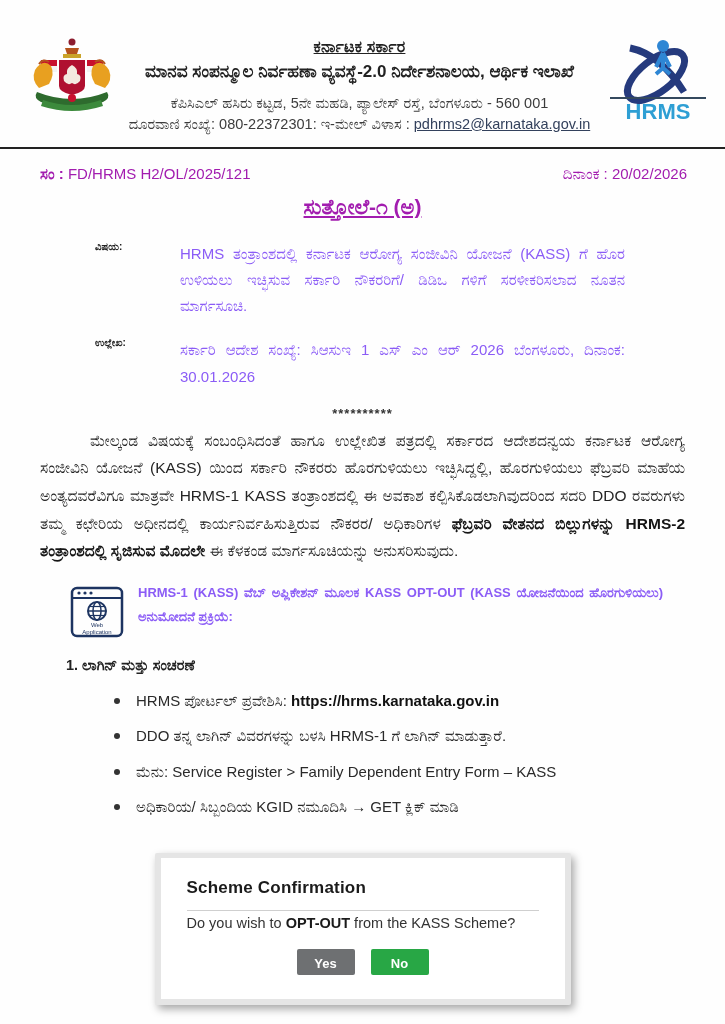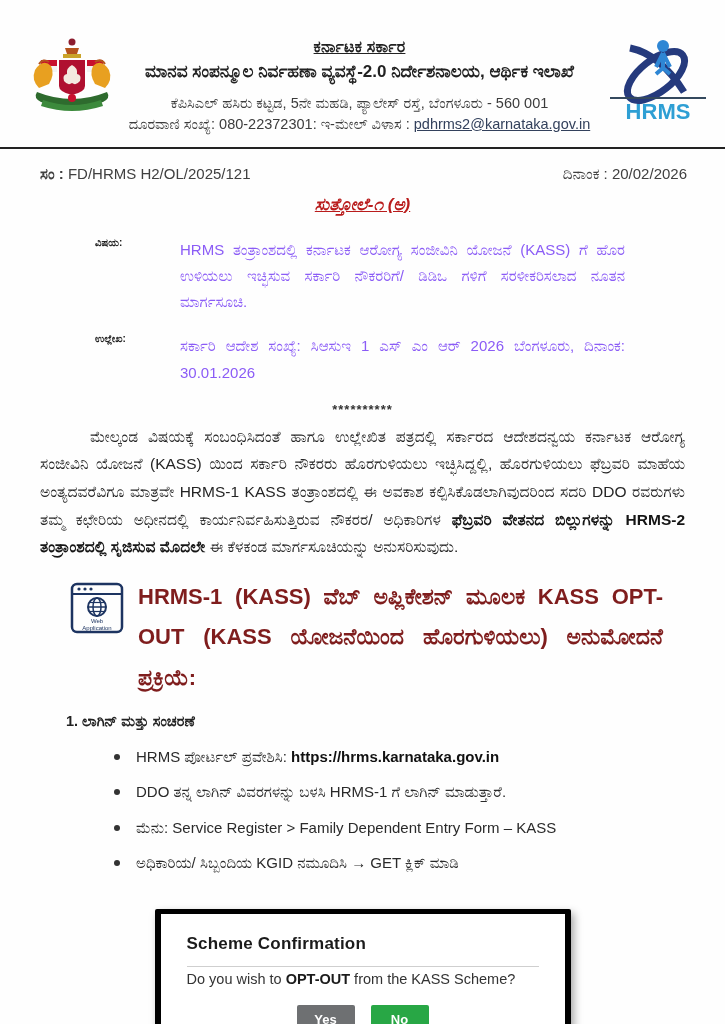--- a/index.html
+++ b/index.html
@@ -51,29 +51,28 @@
   .header-rule {
     margin-top: 14px;
     border-bottom: 2.5px solid #222;
     width: 100%;
   }
 
   
   .meta-row {
     display: flex; justify-content: space-between;
     padding: 16px 38px 0 40px;
-    font-size: 15px; color: #404040;
+    font-size: 15px; color: #a21caf;
   }
   .meta-left .lbl, .meta-right .lbl { font-weight: bold; }
   .circular-title {
     margin-top: 12px;
     text-align: center;
-    font-size: 17px; font-weight: bold; color: #b91c1c;
+    font-size: 21px; font-weight: bold; color: #a21caf;
     text-decoration: underline;
-    font-style: italic;
   }
 
   
   .kv-row {
     display: flex;
     margin: 22px 100px 0 95px;
   }
   .kv-row.ref { margin-top: 18px; }
   .kv-label {
     flex: 0 0 85px;
@@ -104,21 +103,21 @@
 
   
   .section-head {
     display: flex; align-items: flex-start;
     margin: 16px 62px 0 70px;
   }
   .web-icon { flex: 0 0 54px; margin-top: 4px; }
   .section-title {
     flex: 1;
     margin-left: 14px;
-    font-size: 22px; font-weight: bold; color: #7f1d1d;
+    font-size: 13px; font-weight: bold; color: #8b5cf6;
     line-height: 1.85;
     text-align: justify;
   }
   .step-title {
     margin: 14px 0 8px 66px;
     font-size: 14.5px; font-weight: bold; color: #222;
   }
 
   
   .bullets {
@@ -137,21 +136,21 @@
     position: absolute; left: 2px; top: 8px;
     width: 6px; height: 6px; border-radius: 50%;
     background: #333;
   }
   .bullets .b { font-weight: bold; color: #111; }
 
   
   .dialog-outer {
     width: 416px;
     margin: 34px auto 0 auto;
-    background: #000000;
+    background: #e5e5e5;
     padding: 5px 6px 6px 6px;
     border-radius: 2px;
     box-shadow: 3px 4px 8px rgba(0,0,0,0.35);
   }
   .dialog-inner {
     background: #ffffff;
     padding: 20px 26px 24px 26px;
   }
   .dialog-title {
     font-size: 17px; font-weight: bold; color: #1b1b1b;

